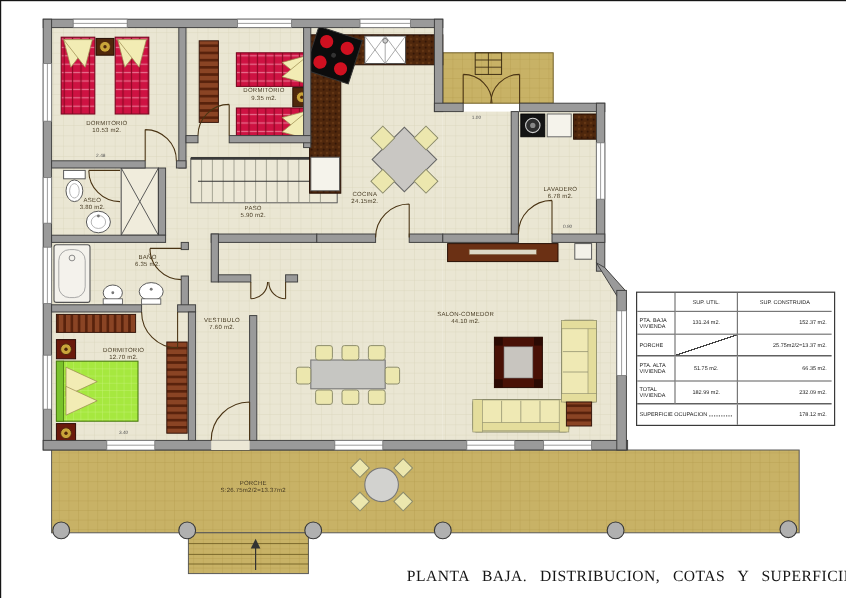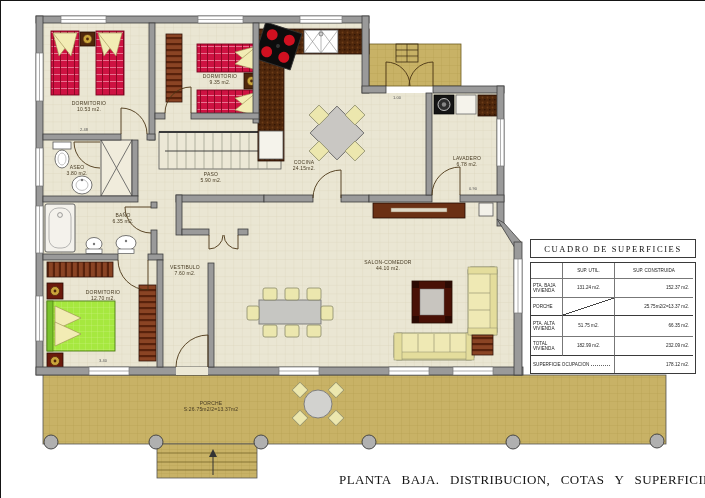--- a/index.html
+++ b/index.html
@@ -412,21 +412,20 @@
       <div>PORCHE</div>
       <div>S:26.75m2/2=13.37m2</div>
     </div>
 
 <div class="dim" style="left:83px;top:126px">2.48</div>
 <div class="dim" style="left:102px;top:357px">3.40</div>
 <div class="dim" style="left:396px;top:94px">1.00</div>
 <div class="dim" style="left:472px;top:185px">0.90</div>
 
 <div class="stable">
-  <div class="stitle">CUADRO DE SUPERFICIES</div>
   <div class="sgrid">
     <div class="c h lbl r0"></div>
     <div class="c h mid r0">SUP. UTIL.</div>
     <div class="c h mid last r0">SUP. CONSTRUIDA</div>
 
     <div class="c lbl r1">PTA. BAJA VIVIENDA</div>
     <div class="c mid r1">131.24 m2.</div>
     <div class="c val last r1">152.37 m2.</div>
 
     <div class="c lbl r2 thick">PORCHE</div>

